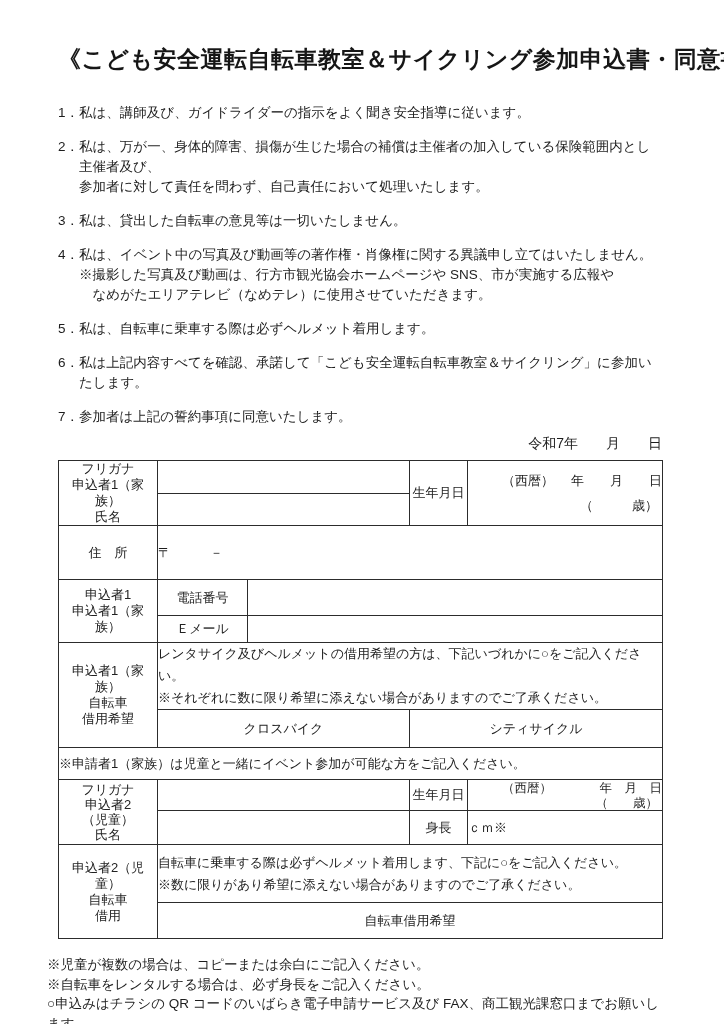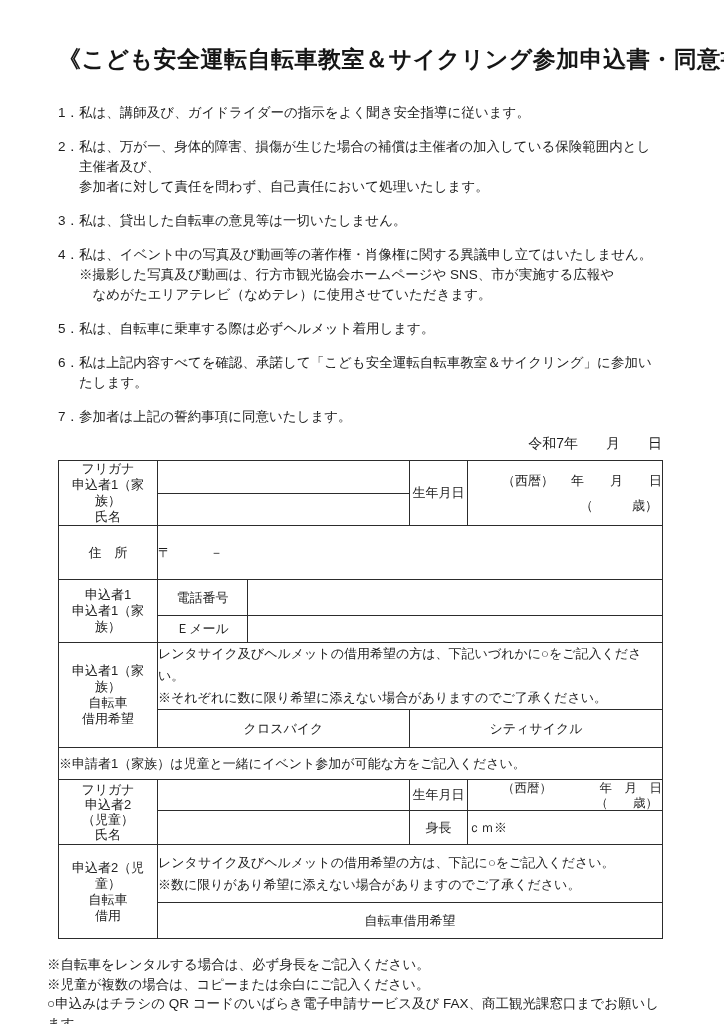--- a/index.html
+++ b/index.html
@@ -187,29 +187,29 @@
       <tr class="h-r6b">
         <td colspan="2"></td>
         <td class="lbl">身長</td>
         <td class="height-cell">ｃｍ※</td>
       </tr>
 
       <tr class="h-r7a">
         <td rowspan="2" class="lbl">申込者2（児童）
 自転車
 借用</td>
-        <td colspan="4" class="instr">レンタサイク及びヘルメットの借用希望の方は、下記に○をご記入ください。
+        <td colspan="4" class="instr">自転車に乗車する際は必ずヘルメット着用します、下記に○をご記入ください。
 ※数に限りがあり希望に添えない場合がありますのでご了承ください。</td>
       </tr>
       <tr class="h-r7b">
         <td colspan="4" class="opt">自転車借用希望</td>
       </tr>
     </tbody>
   </table>
 
   <div class="footer-notes">
+    <div class="footer-note">※児童が複数の場合は、コピーまたは余白にご記入ください。</div>
     <div class="footer-note">※自転車をレンタルする場合は、必ず身長をご記入ください。</div>
-    <div class="footer-note">※児童が複数の場合は、コピーまたは余白にご記入ください。</div>
     <div class="footer-note">○申込みはチラシの QR コードのいばらき電子申請サービス及び FAX、商工観光課窓口までお願いします。</div>
 
   </div>
 
 </div>
 
 </body></html>

